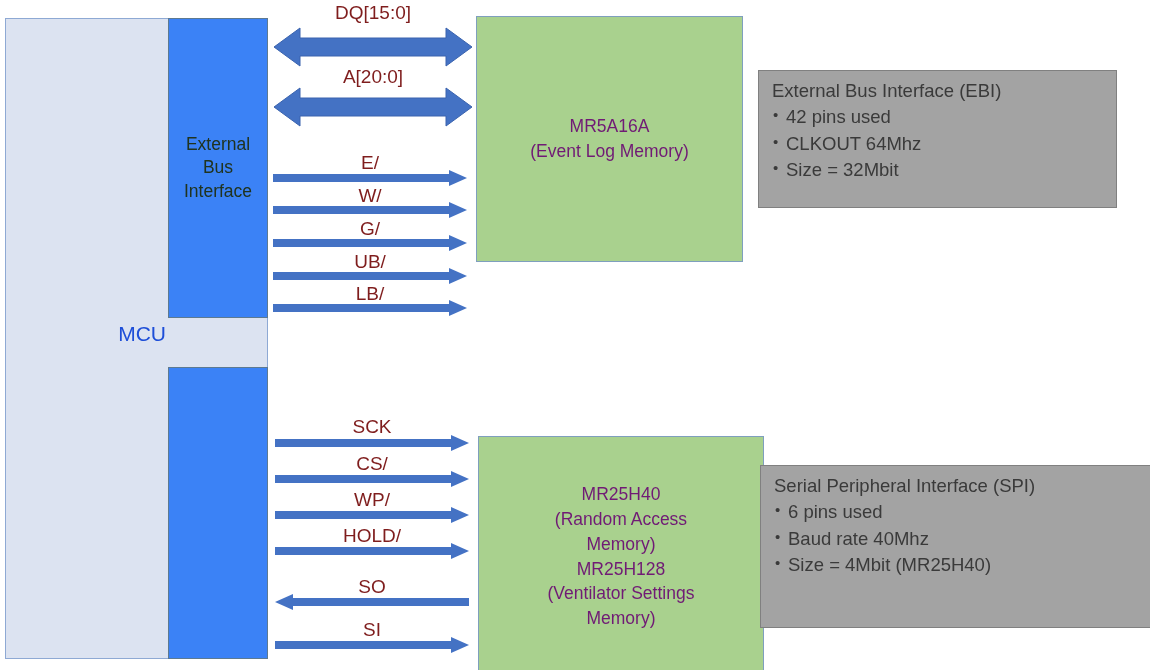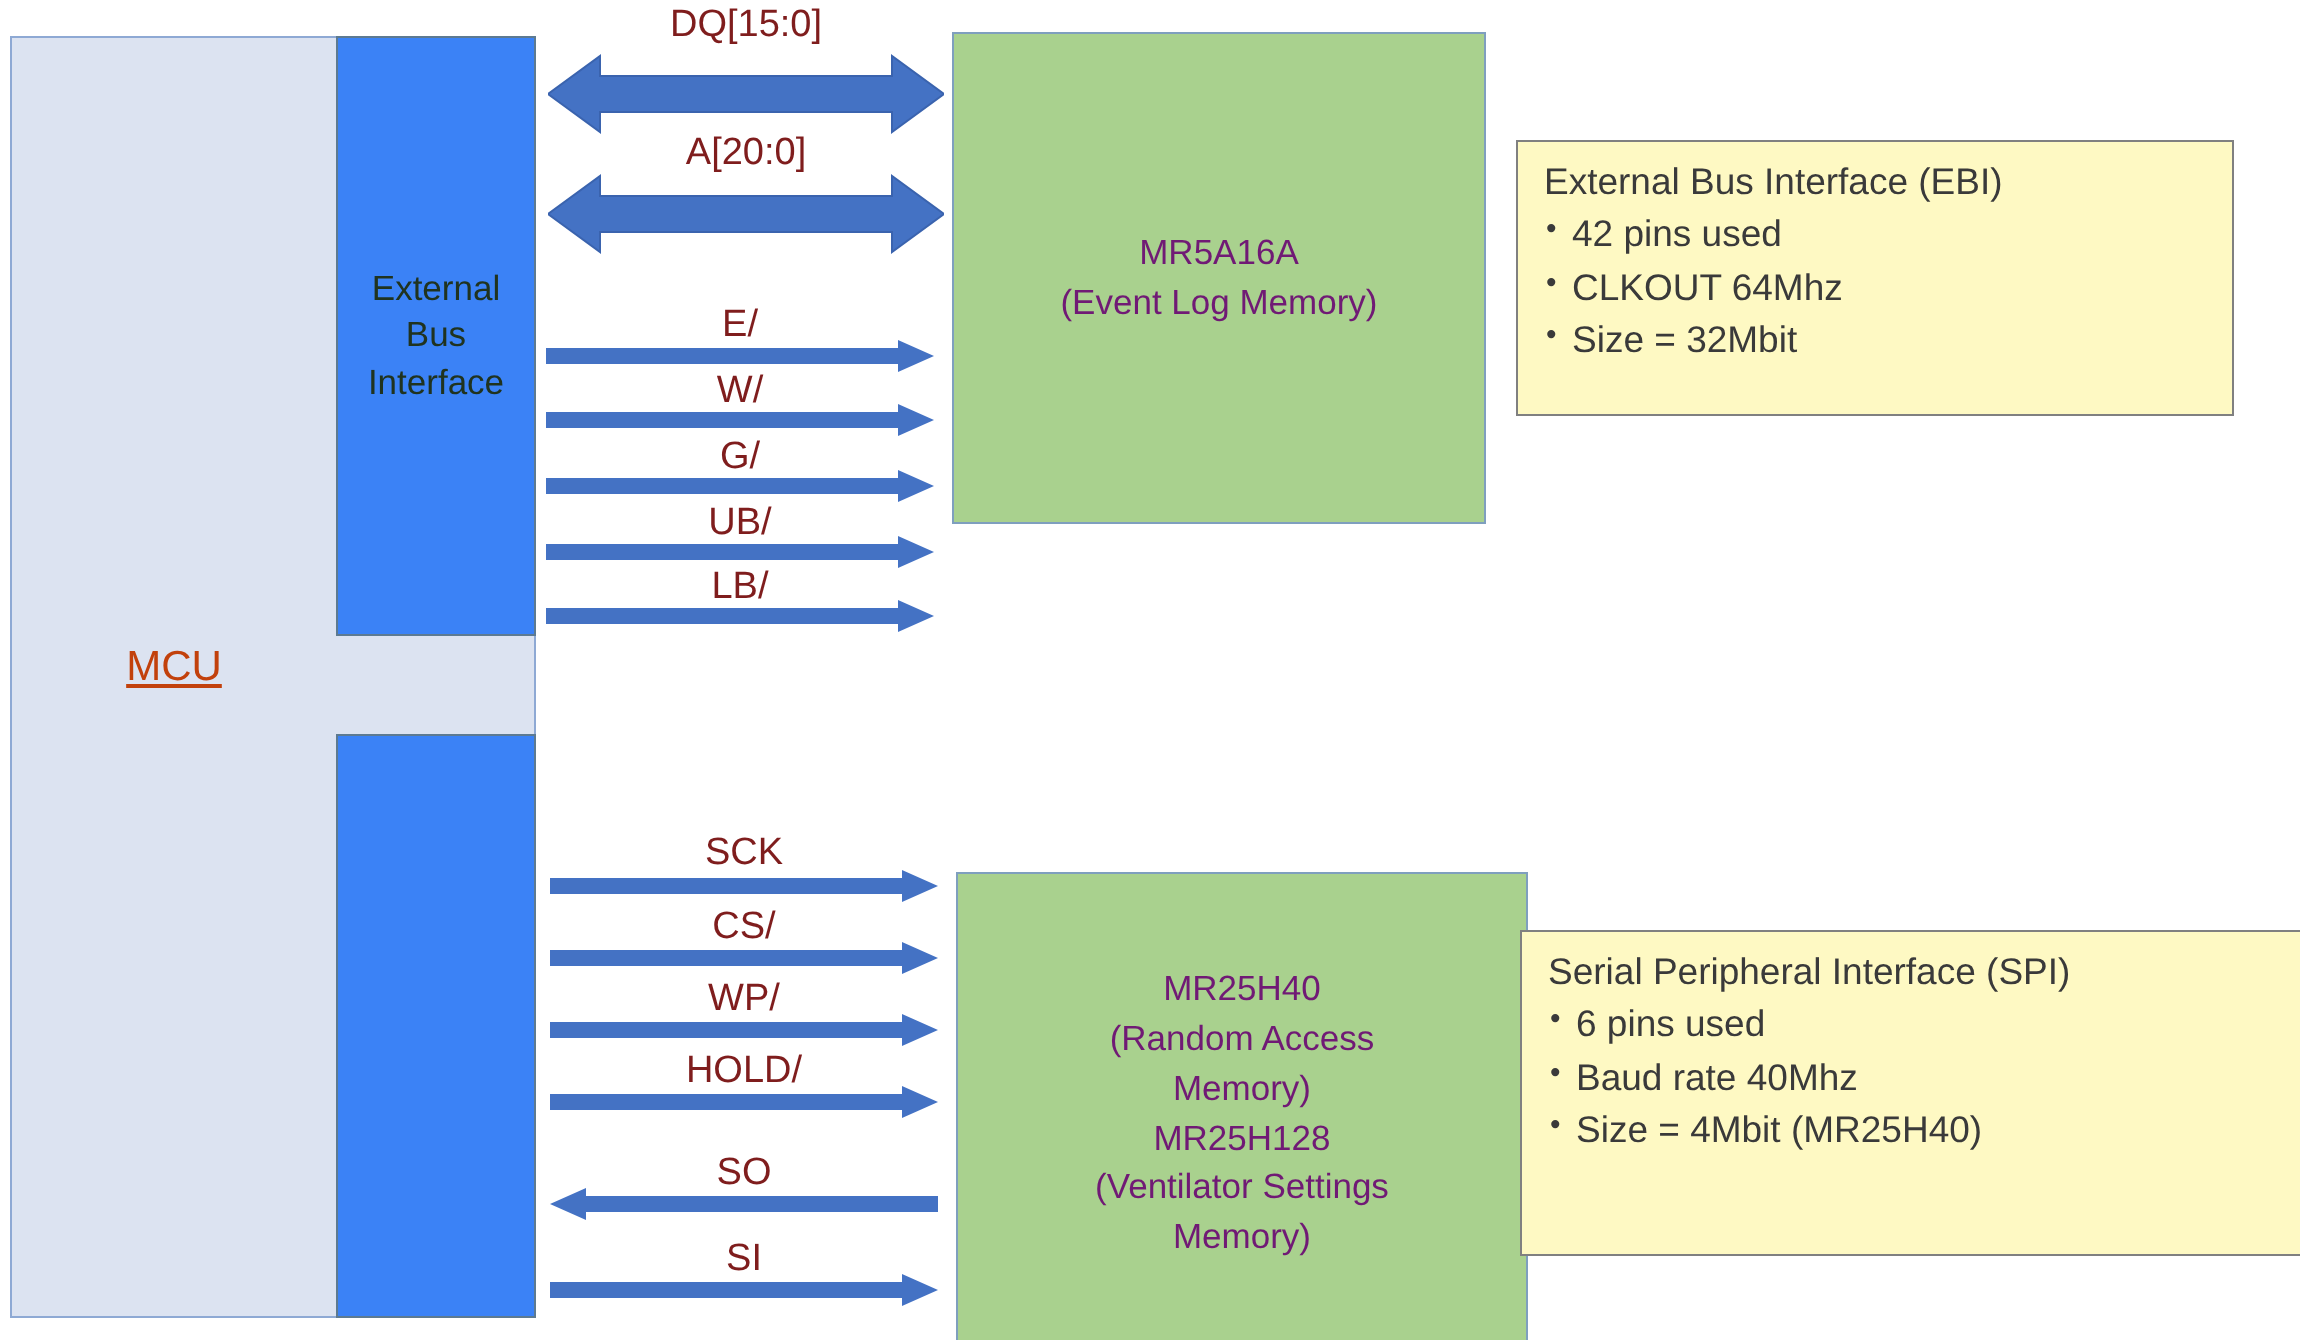--- a/index.html
+++ b/index.html
@@ -27,24 +27,23 @@
     height: 641px;
     background: #dce3f1;
     border: 1.5px solid #8ea9d4;
     box-sizing: border-box;
   }
   .mcu-label {
     position: absolute;
     left: 8px;
     top: 322px;
     width: 158px;
-    text-align: center;
+    text-align: right;
     font-size: 21px;
-    color: #c2410c;
-    text-decoration: underline;
+    color: #1d4ed8;
   }
   .green-block {
     position: absolute;
     left: 168px;
     width: 100px;
     background: #3b82f6;
     border: 1.5px solid #5d7a91;
     box-sizing: border-box;
     display: flex;
     align-items: center;
@@ -72,21 +71,21 @@
     font-size: 17.5px;
     line-height: 1.42;
     color: #701a75;
   }
   .mem-box.event-log { left: 476px; top: 16px;  width: 267px; height: 246px; }
   .mem-box.spi-mem   { left: 478px; top: 436px; width: 286px; height: 241px; }
 
   
   .info-panel {
     position: absolute;
-    background: #fef9c3;
+    background: #a3a3a3;
     border: 1.3px solid #808080;
     box-sizing: border-box;
     padding: 7px 16px 6px 13px;
     color: #3a3a3a;
   }
   .info-panel.ebi { left: 758px; top: 70px;  width: 359px; height: 138px; }
   .info-panel.spi { left: 760px; top: 465px; width: 424px; height: 163px; }
   .info-title {
     font-size: 18.5px;
     line-height: 1.42;

